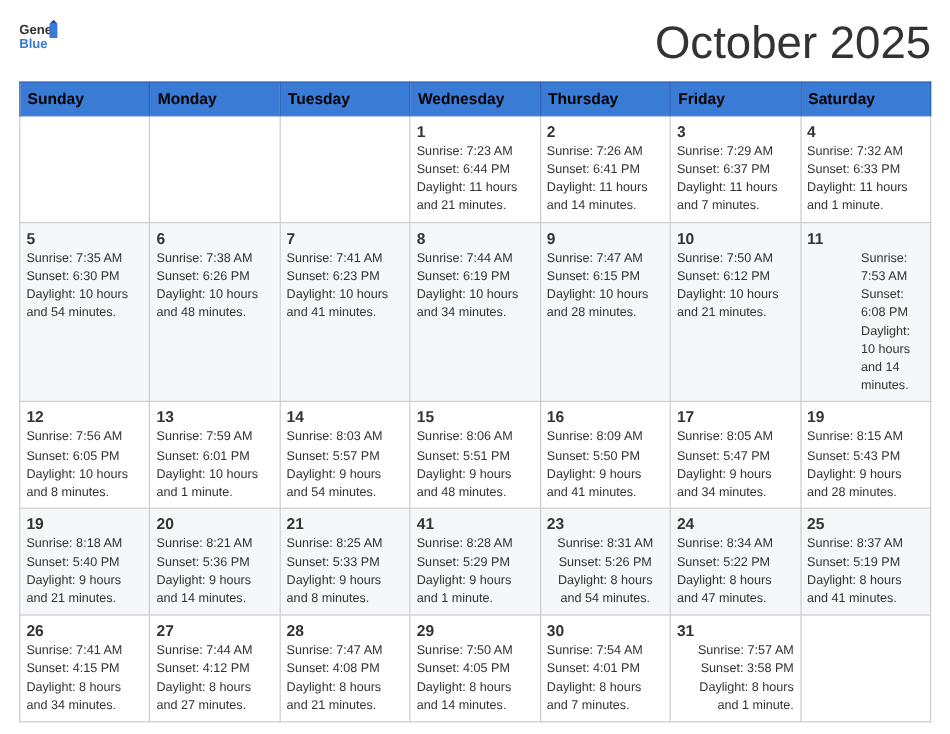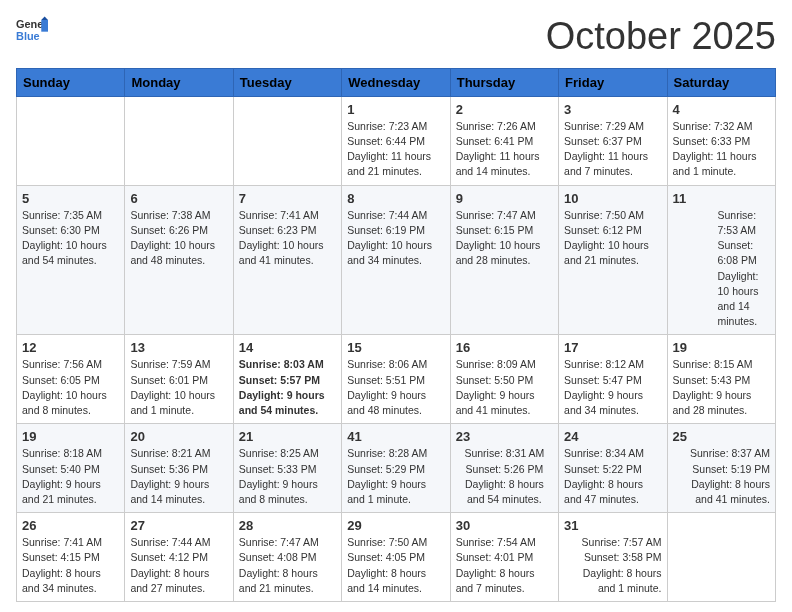--- a/index.html
+++ b/index.html
@@ -187,42 +187,42 @@
         </td>
         <td>
           <span class="day-num">13</span>
           <div class="day-info" style="white-space: pre-line;">Sunrise: 7:59 AM
 Sunset: 6:01 PM
 Daylight: 10 hours
 and 1 minute.</div>
         </td>
         <td>
           <span class="day-num">14</span>
-          <div class="day-info" style="white-space: pre-line; font-weight: bold;">Sunrise: 8:03 AM
+          <div class="day-info" style="white-space: pre-line;">Sunrise: 8:03 AM
 Sunset: 5:57 PM
 Daylight: 9 hours
 and 54 minutes.</div>
         </td>
         <td>
           <span class="day-num">15</span>
           <div class="day-info" style="white-space: pre-line;">Sunrise: 8:06 AM
 Sunset: 5:51 PM
 Daylight: 9 hours
 and 48 minutes.</div>
         </td>
         <td>
           <span class="day-num">16</span>
           <div class="day-info" style="white-space: pre-line;">Sunrise: 8:09 AM
 Sunset: 5:50 PM
 Daylight: 9 hours
 and 41 minutes.</div>
         </td>
         <td>
           <span class="day-num">17</span>
-          <div class="day-info" style="white-space: pre-line;">Sunrise: 8:12 AM
+          <div class="day-info" style="white-space: pre-line;">Sunrise: 8:05 AM
 Sunset: 5:47 PM
 Daylight: 9 hours
 and 34 minutes.</div>
         </td>
         <td>
           <span class="day-num">19</span>
           <div class="day-info" style="white-space: pre-line;">Sunrise: 8:15 AM
 Sunset: 5:43 PM
 Daylight: 9 hours
 and 28 minutes.</div>
@@ -266,21 +266,21 @@
         </td>
         <td>
           <span class="day-num">24</span>
           <div class="day-info" style="white-space: pre-line;">Sunrise: 8:34 AM
 Sunset: 5:22 PM
 Daylight: 8 hours
 and 47 minutes.</div>
         </td>
         <td>
           <span class="day-num">25</span>
-          <div class="day-info" style="white-space: pre-line; text-align: right;">Sunrise: 8:37 AM
+          <div class="day-info" style="white-space: pre-line;">Sunrise: 8:37 AM
 Sunset: 5:19 PM
 Daylight: 8 hours
 and 41 minutes.</div>
         </td>
       </tr>
       <tr>
         <td>
           <span class="day-num">26</span>
           <div class="day-info" style="white-space: pre-line;">Sunrise: 7:41 AM
 Sunset: 4:15 PM

